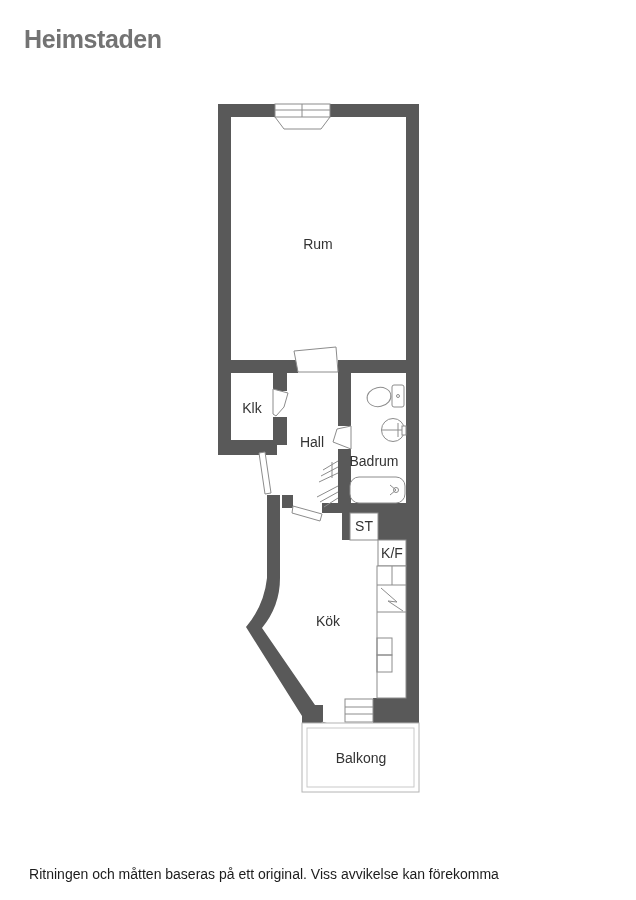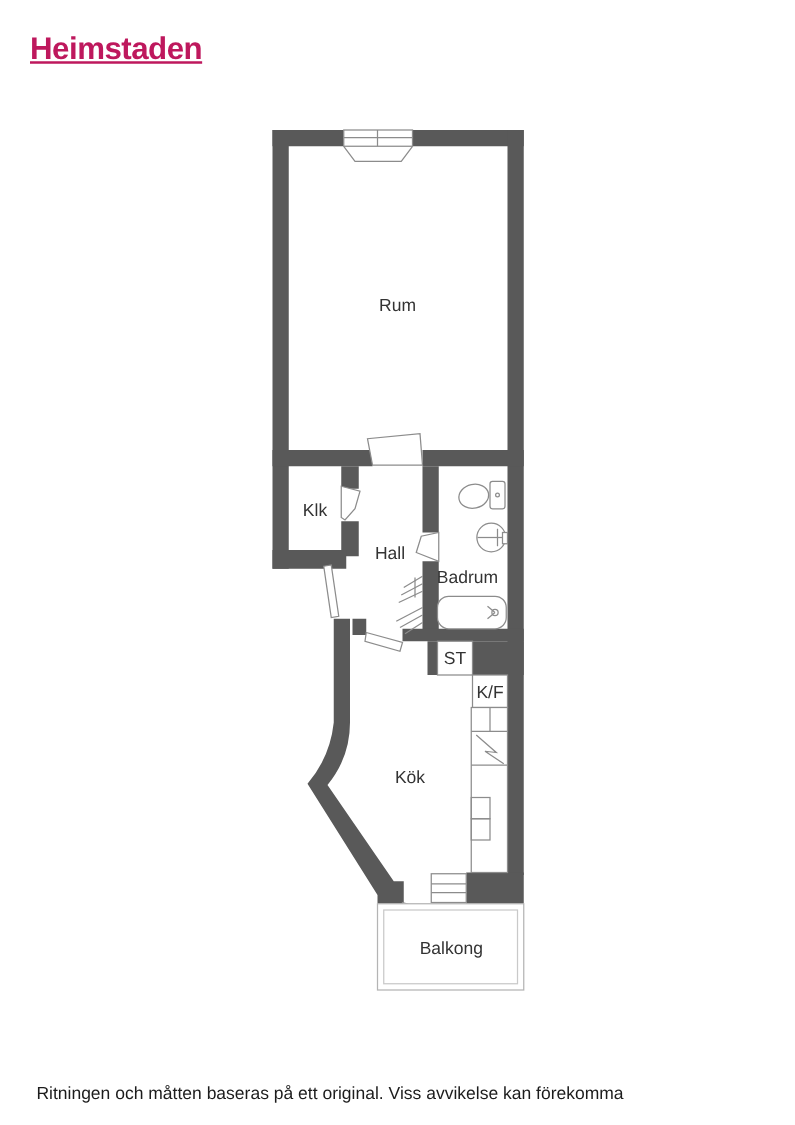--- a/index.html
+++ b/index.html
@@ -19,21 +19,21 @@
   .wall { fill:#595959; stroke:none; }
   .thin { stroke:#8c8c8c; stroke-width:1; fill:none; }
   .thinw { stroke:#8c8c8c; stroke-width:1; fill:#ffffff; }
   .lite { stroke:#b4b4b4; stroke-width:1; fill:#ffffff; }
   .lite2 { stroke:#c9c9c9; stroke-width:1; fill:none; }
   .lbl { font-size:14px; fill:#333333; text-anchor:middle; }
 </style>
 </head>
 <body>
 
-<div class="logo" style="color: #be185d; text-decoration: underline;">Heimstaden</div>
+<div class="logo" style="color: #737373;">Heimstaden</div>
 
 <svg class="plan" width="636" height="900" viewBox="0 0 636 900">
 
   <g>
     <rect class="wall" x="218" y="104" width="57" height="13"></rect>
     <rect class="wall" x="330" y="104" width="89" height="13"></rect>
     <rect class="wall" x="218" y="104" width="13" height="351"></rect>
     <rect class="wall" x="406" y="104" width="13" height="596"></rect>
     <rect class="wall" x="218" y="360" width="80" height="13"></rect>
     <rect class="wall" x="338" y="360" width="81" height="13"></rect>

